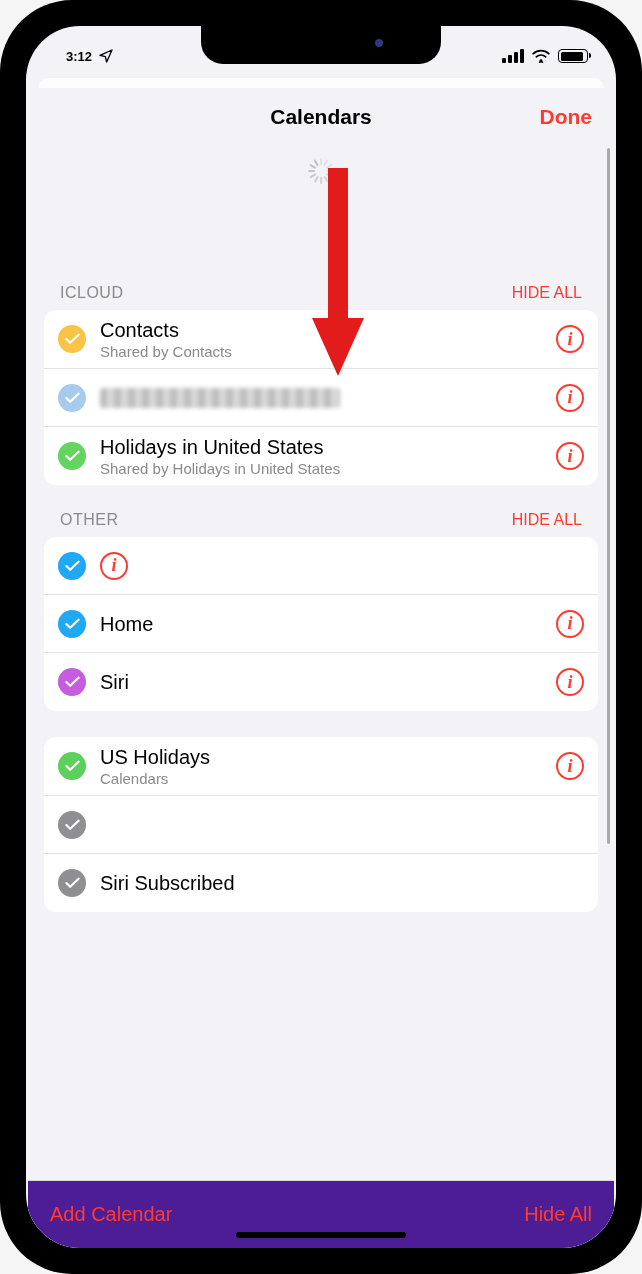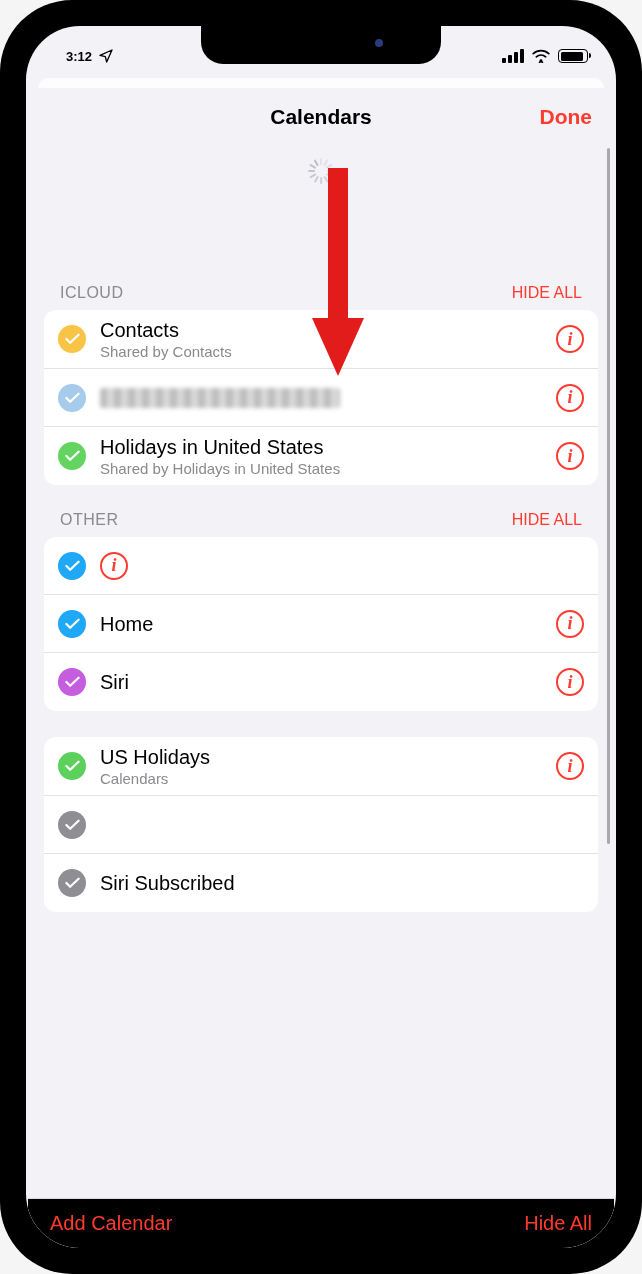--- a/index.html
+++ b/index.html
@@ -192,22 +192,22 @@
     }
     .blur {
       width: 240px; height: 20px;
       background: repeating-linear-gradient(90deg,#bdbdbd 0 7px,#d9d9d9 7px 14px);
       filter: blur(2px);
       border-radius: 3px;
     }
     .gift-icon { color: #ff3b30; font-size: 18px; line-height: 1;}
 
     .bottom-bar {
-      height: 50px;
-      background: #000000;
+      height: 68px;
+      background: #4c1d95;
       border-top: 1px solid #d8d8dd;
       display: flex;
       justify-content: space-between;
       align-items: center;
       padding: 0 22px;
     }
     .bottom-bar button {
       background: none; border: none; font-size: 20px; color: #ff3b30;
       font-family: inherit;
     }

